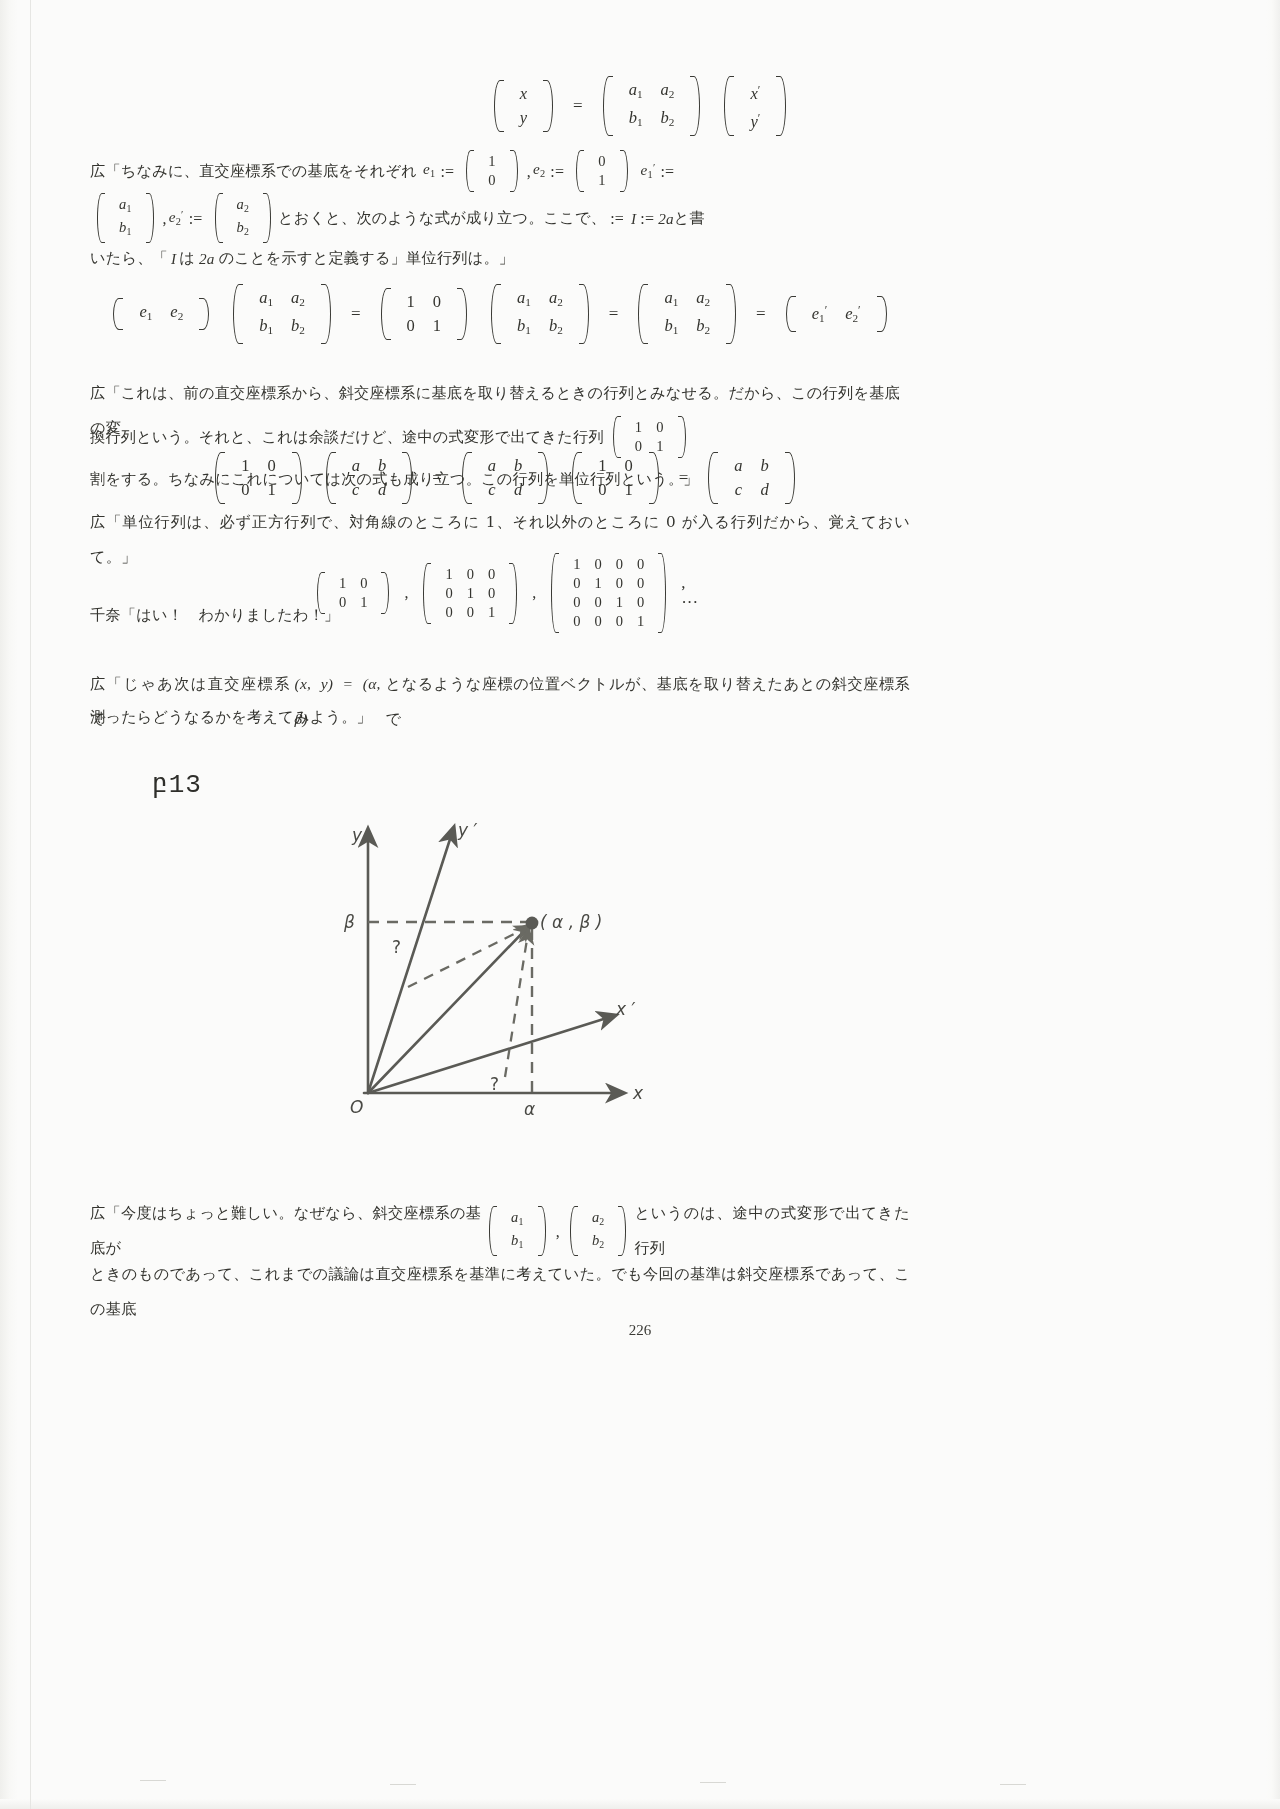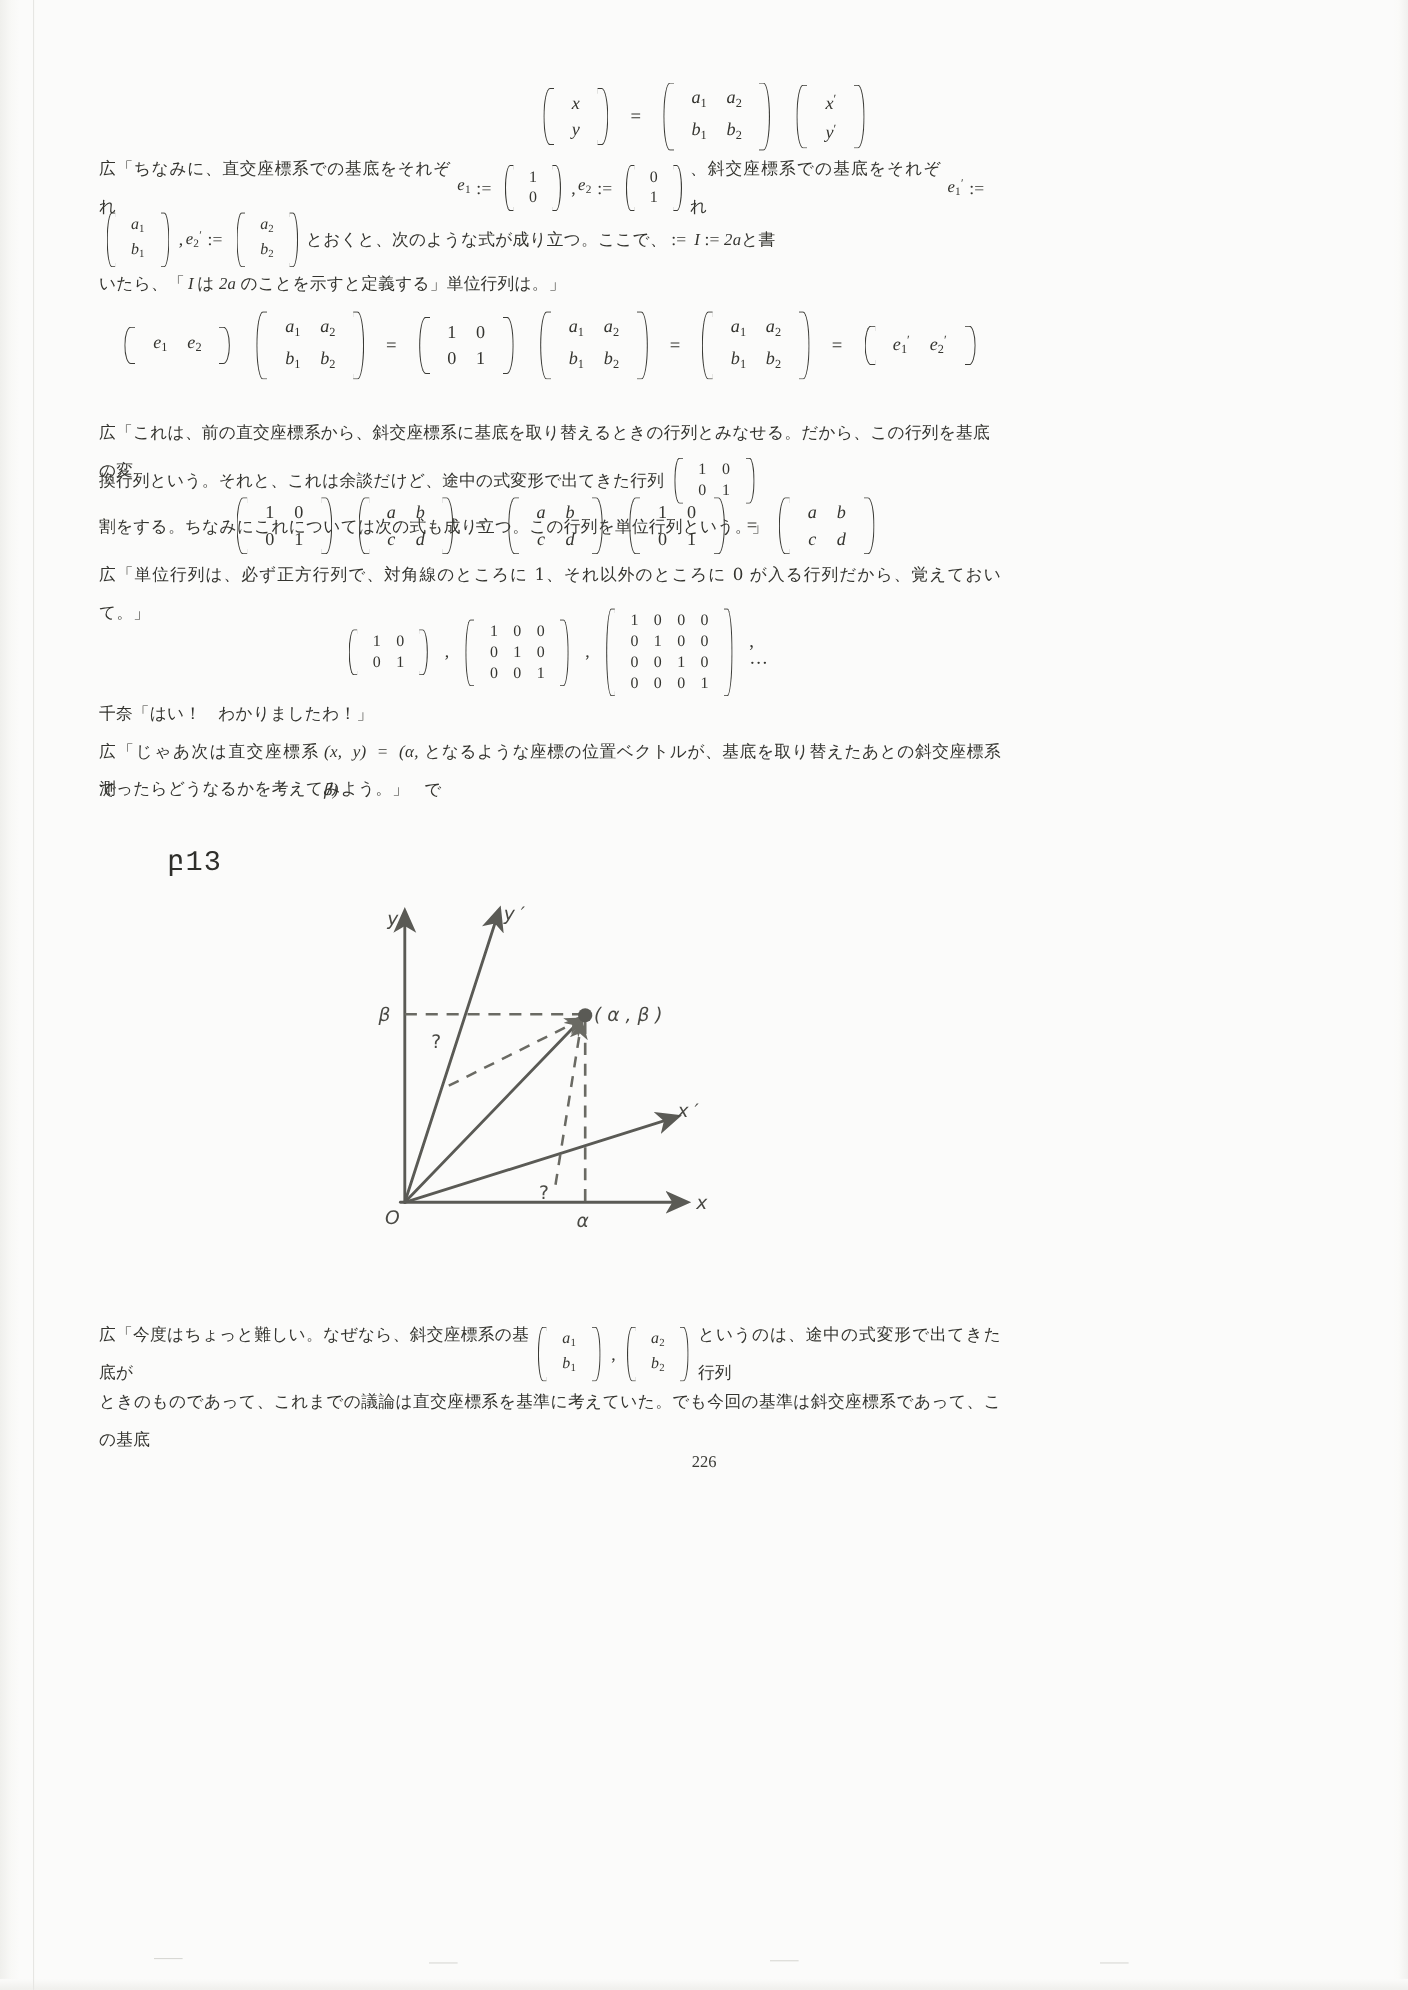--- a/index.html
+++ b/index.html
@@ -130,21 +130,20 @@
       <span class="m">e<sub class="s">2</sub></span>
       <span class="opn" style="padding:0 5px;">:=</span>
       <span class="mat mat-sm imat">
         <span class="par l"></span>
         <span class="grid" style="grid-template-columns:auto;">
           <span class="cell num">0</span>
           <span class="cell num">1</span>
         </span>
         <span class="par r"></span>
       </span>
-      <span>、斜交座標系での基底をそれぞれ</span>
       <span class="m" style="padding-left:6px;">e<sub class="s">1</sub><sup class="p">′</sup></span>
       <span class="opn" style="padding:0 5px;">:=</span>
     </div>
 
     <div style="display:flex;align-items:center;flex-wrap:nowrap;height:48px;">
       <span class="mat mat-sm imat">
         <span class="par l"></span>
         <span class="grid" style="grid-template-columns:auto;">
           <span class="cell">a<sub class="s">1</sub></span>
           <span class="cell">b<sub class="s">1</sub></span>
@@ -368,21 +367,21 @@
         <span class="cell num">0</span>
         <span class="cell num">0</span>
         <span class="cell num">0</span>
         <span class="cell num">1</span>
       </span>
       <span class="par r"></span>
     </span>
     <span class="opn" style="font-size:17px;">, ···</span>
   </div>
 
-  <div class="para jp" style="left:90px;top:632px;width:820px;">
+  <div class="para jp" style="left:90px;top:598px;width:820px;">
     <span>千奈「はい！　わかりましたわ！」</span>
   </div>
 
   <div class="para jp" style="left:90px;top:666px;width:820px;">
     <div style="display:flex;align-items:baseline;flex-wrap:nowrap;height:34px;">
       <span>広「じゃあ次は直交座標系で</span>
       <span class="m" style="padding:0 5px;font-size:15.5px;">(x, y) = (α, β)</span>
       <span>となるような座標の位置ベクトルが、基底を取り替えたあとの斜交座標系で</span>
     </div>
     <div style="height:32px;">

